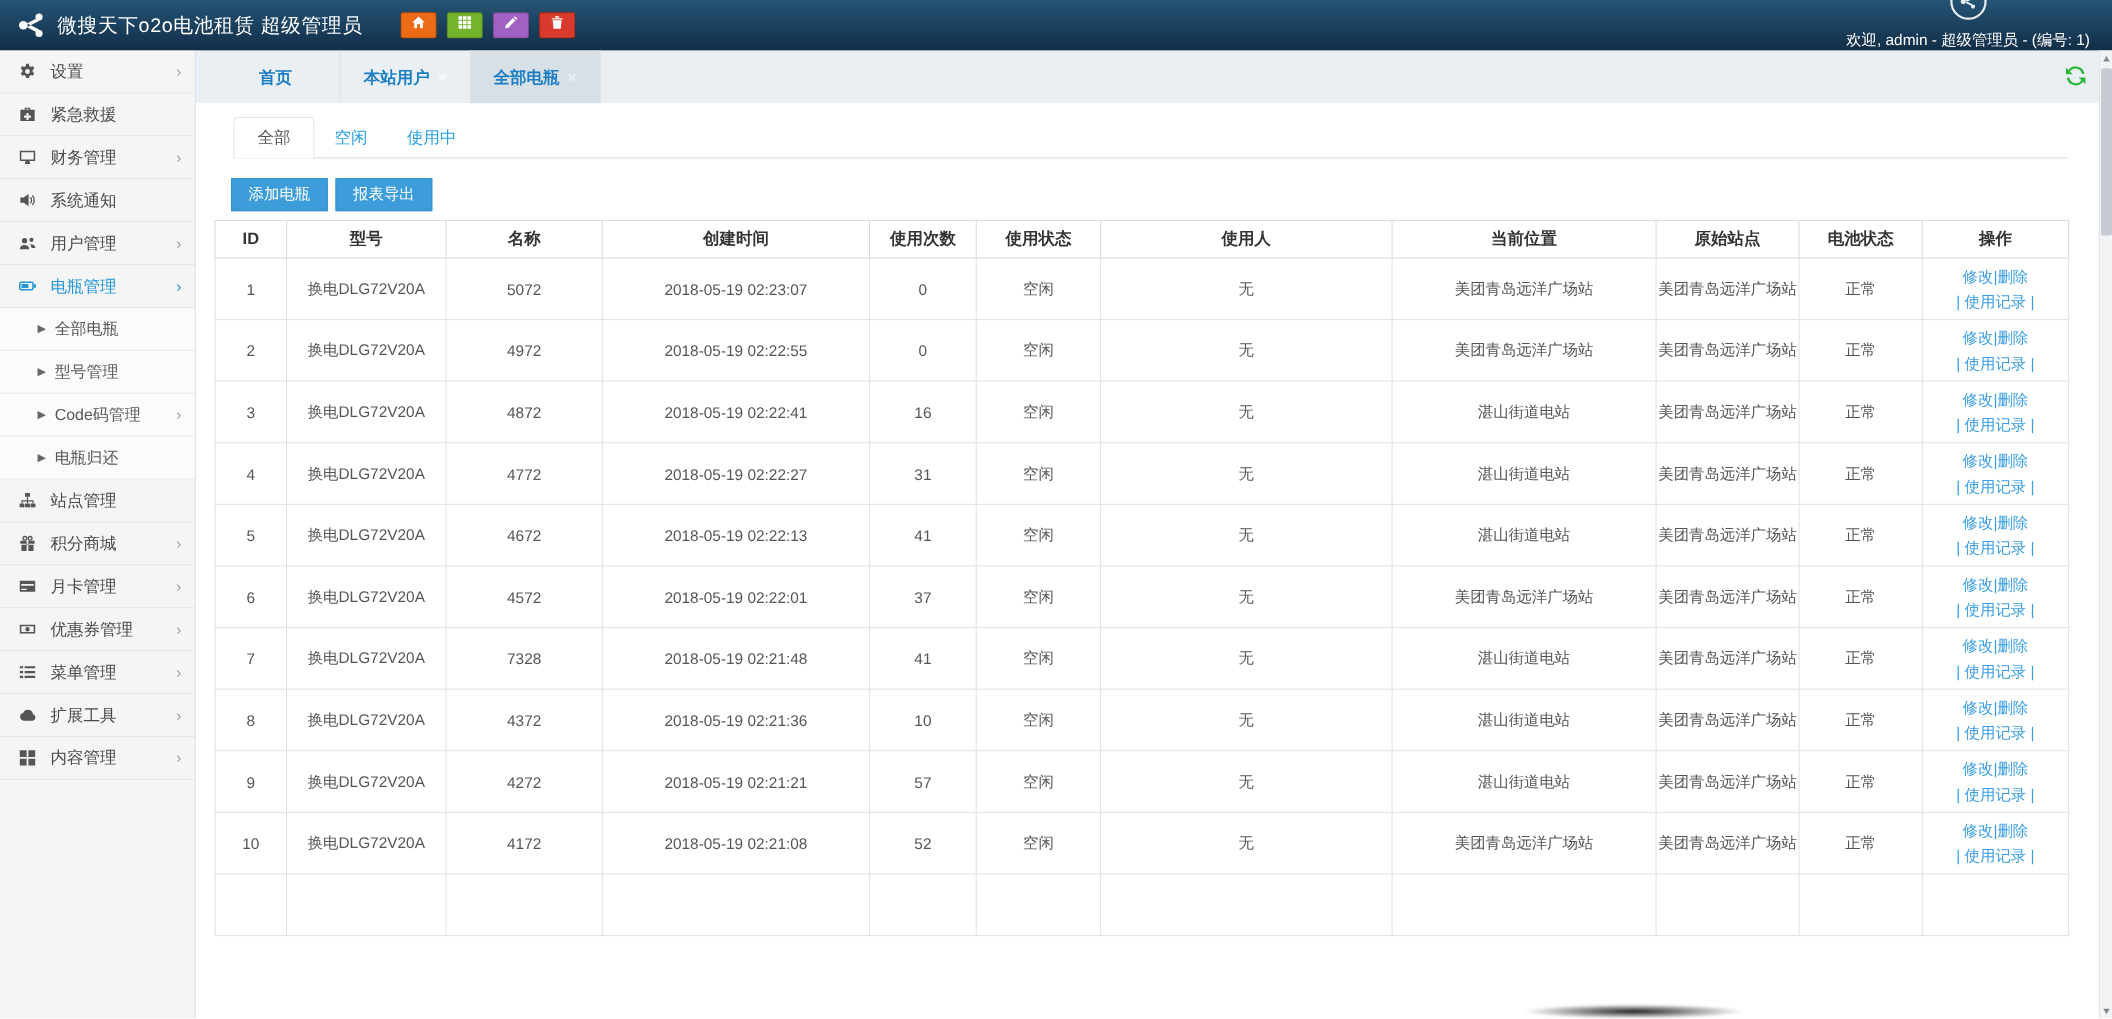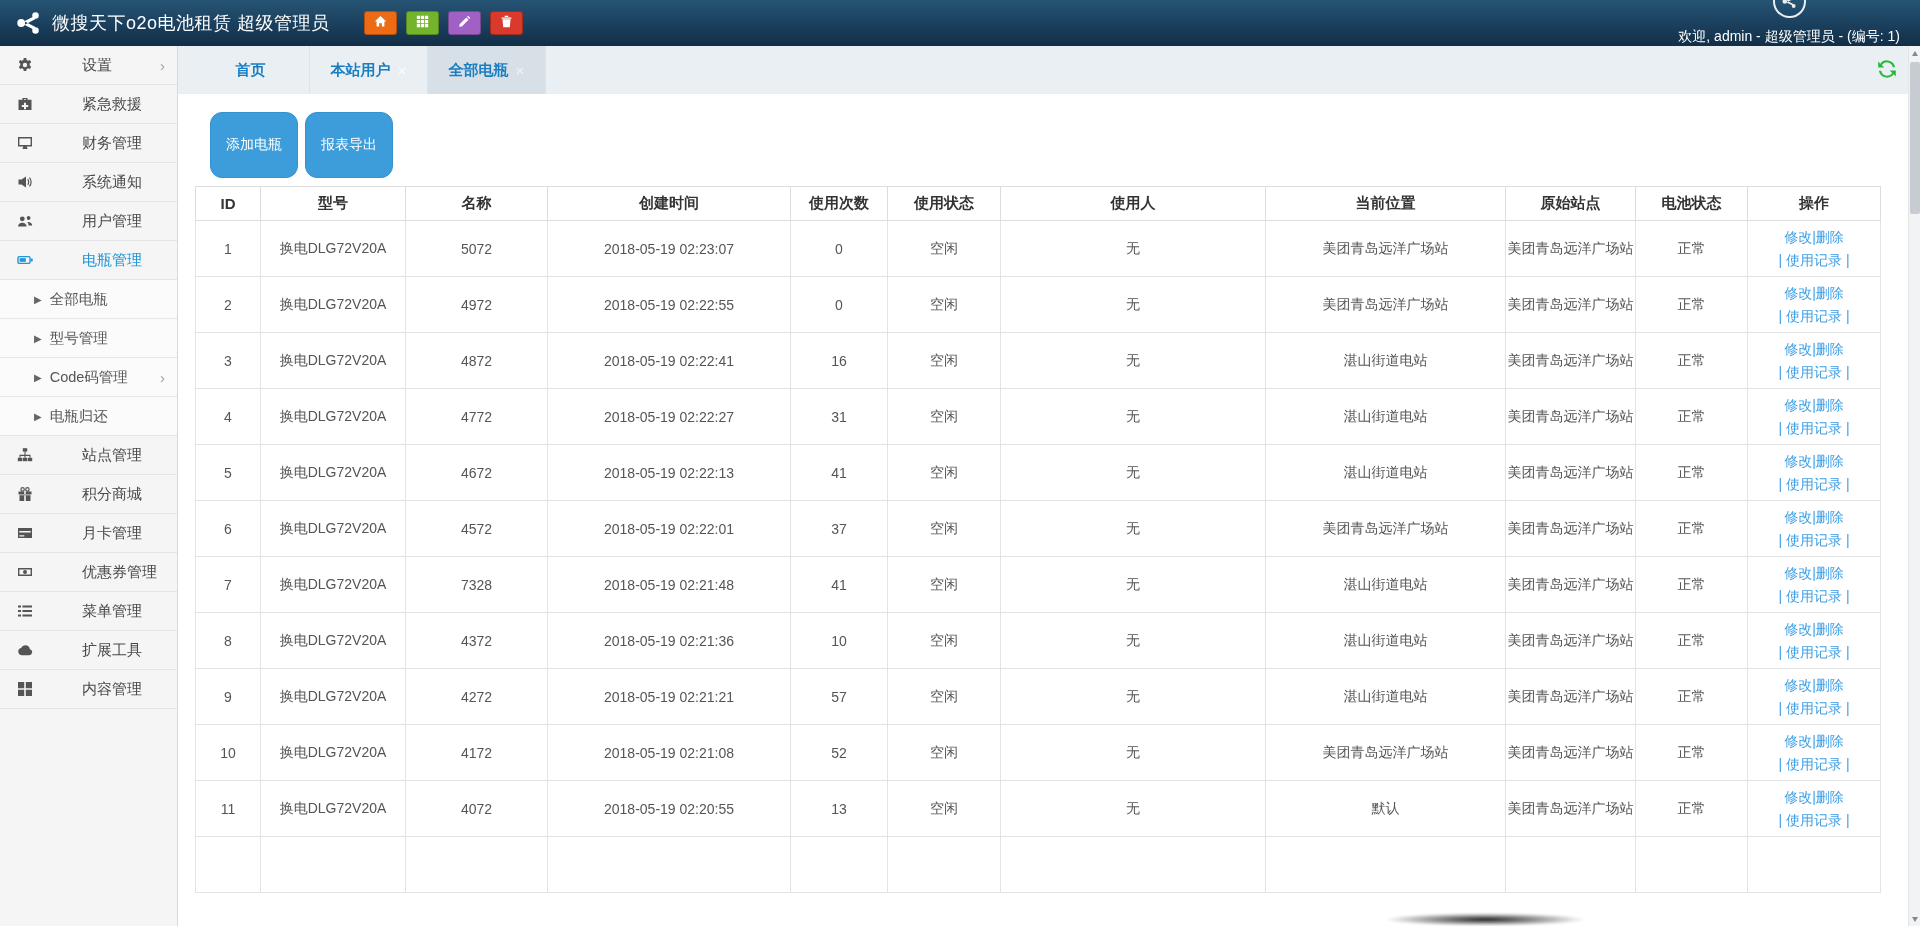--- a/index.html
+++ b/index.html
@@ -25,21 +25,21 @@
   .caret-down { width:0; height:0; border-left:5px solid transparent;
     border-right:5px solid transparent; border-top:5px solid #cfd9e0; margin-left:2px; }
 
   
   .shell { display:flex; height:880px; }
 
   
   .sidebar { width:178px; flex:none; background:#f5f5f5; border-right:1px solid #d9d9d9;
     overflow:hidden; }
   .side-item { height:39px; display:flex; align-items:center; padding:0 12px 0 17px;
-    border-bottom:1px solid #e4e4e4; background:#f5f5f5; cursor:pointer; color:#4a4a4a;gap:36px; }
+    border-bottom:1px solid #e4e4e4; background:#f5f5f5; cursor:pointer; color:#4a4a4a; }
   .side-item .s-ico { width:18px; height:16px; margin-right:11px; color:#555; flex:none; }
   .side-item .s-ico svg { width:16px; height:16px; display:block; }
   .side-item .s-label { font-size:15px; flex:1; white-space:nowrap; }
   .side-item .s-chev { color:#9aa4ab; font-size:15px; line-height:1; }
   .side-item.active { color:#2095d8; }
   .side-item.active .s-ico, .side-item.active .s-chev, .side-item.active .s-label { color:#2095d8; }
   .side-sub { height:39px; display:flex; align-items:center; padding:0 12px 0 34px;
     border-bottom:1px solid #e6e6e6; background:#fbfbfb; cursor:pointer; color:#555; }
   .side-sub .tri { font-size:10px; color:#666; margin-right:8px; }
   .side-sub .s-label { font-size:14.5px; flex:1; white-space:nowrap; }
@@ -63,21 +63,21 @@
   
   .subtabs { margin:12px 40px 0 34px; border-bottom:1px solid #ddd; display:flex; height:38px; }
   .subtab { padding:0 18px; display:flex; align-items:center; font-size:15px; color:#28a0e8;
     cursor:pointer; margin-bottom:-1px; }
   .subtab.active { color:#555; background:#fff; border:1px solid #ddd; border-bottom:1px solid #fff;
     border-radius:4px 4px 0 0; padding:0 21px; }
 
   
   .toolbar { margin:18px 0 0 32px; display:flex; gap:7px; }
   .btn-blue { background:#3d9ddb; border:1px solid #3292d3; color:#fff; font-size:14px;
-    padding:23px 15px; border-radius:12px; cursor:pointer;
+    padding:5px 15px; border-radius:0; cursor:pointer;
     font-family:"Liberation Sans","DejaVu Sans",sans-serif; }
 
   
   table.grid { border-collapse:collapse; table-layout:fixed; width:1685px; margin:8px 0 0 17px; }
   .grid th { border:1px solid #ddd; height:34px; font-size:15px; color:#333;
     text-align:center; font-weight:bold; background:#fff; }
   .grid td { border:1px solid #e3e3e3; height:56px; text-align:center; font-size:14px;
     color:#555; background:#fff; overflow:hidden; white-space:nowrap; }
   .grid td.op { line-height:1.6; }
   .grid a { color:#3c9fe6; text-decoration:none; cursor:pointer; }
@@ -312,20 +312,25 @@
         </div>
         <span class="refresh-btn" title="">
         <svg viewBox="0 0 16 16" fill="currentColor">
           <path d="M13.9 6.8A6 6 0 0 0 3.2 4.1L1.6 2.5v4.4h4.4L4.2 5.1a4.4 4.4 0 0 1 8 1.7z"></path>
           <path d="M2.1 9.2a6 6 0 0 0 10.7 2.7l1.6 1.6V9.1H10l1.8 1.8a4.4 4.4 0 0 1-8-1.7z"></path>
         </svg>
       </span>
     </div>
 
     <div class="panel">
+      <div class="subtabs" id="subtabs">
+          <div class="subtab active">全部</div>
+          <div class="subtab">空闲</div>
+          <div class="subtab">使用中</div>
+        </div>
 
       <div class="toolbar">
         <button class="btn-blue">添加电瓶</button>
         <button class="btn-blue">报表导出</button>
       </div>
 
       <table class="grid">
         <colgroup id="cols">
             <col style="width: 65px;">
             <col style="width: 145px;">
@@ -479,33 +484,20 @@
               <td>2018-05-19 02:21:08</td>
               <td>52</td>
               <td>空闲</td>
               <td>无</td>
               <td>美团青岛远洋广场站</td>
               <td>美团青岛远洋广场站</td>
               <td>正常</td>
               <td class="op"><a>修改</a><span style="color:#3c9fe6">|</span><a>删除</a><br><span style="color:#3c9fe6">| </span><a>使用记录</a><span style="color:#3c9fe6"> |</span></td>
             </tr>
             <tr>
-              <td>11</td>
-              <td>换电DLG72V20A</td>
-              <td>4072</td>
-              <td>2018-05-19 02:20:55</td>
-              <td>13</td>
-              <td>空闲</td>
-              <td>无</td>
-              <td>默认</td>
-              <td>美团青岛远洋广场站</td>
-              <td>正常</td>
-              <td class="op"><a>修改</a><span style="color:#3c9fe6">|</span><a>删除</a><br><span style="color:#3c9fe6">| </span><a>使用记录</a><span style="color:#3c9fe6"> |</span></td>
-            </tr>
-            <tr>
               <td></td>
               <td></td>
               <td></td>
               <td></td>
               <td></td>
               <td></td>
               <td></td>
               <td></td>
               <td></td>
               <td></td>

